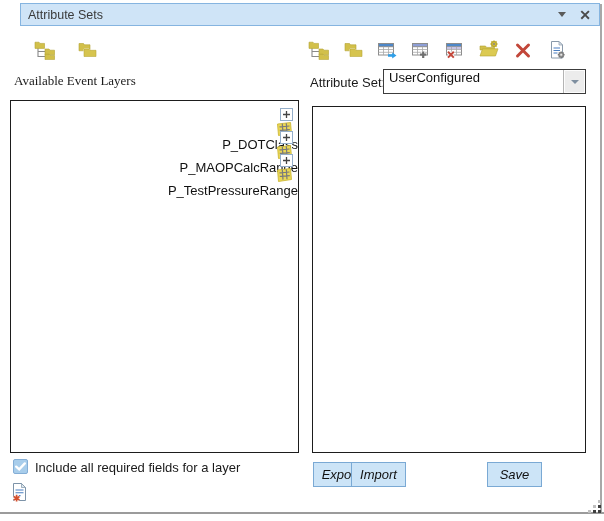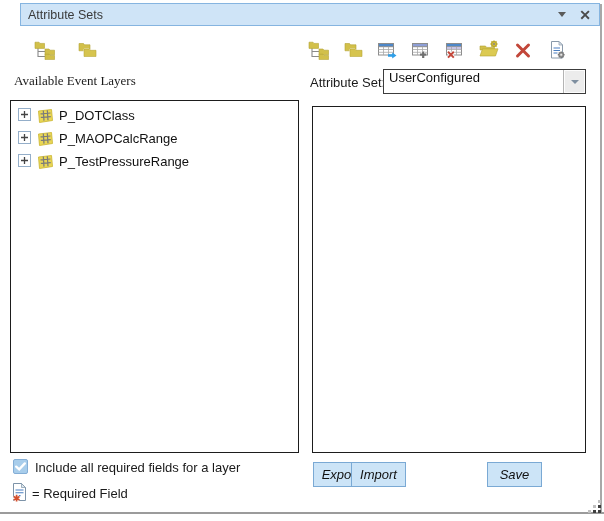--- a/index.html
+++ b/index.html
@@ -34,21 +34,21 @@
     display:flex; align-items:center; justify-content:center; cursor:pointer;
     box-shadow:inset 0 0 0 1px #fdfdfd; }
   .combo-arrow { width:0; height:0; border-left:4px solid transparent; border-right:4px solid transparent;
     border-top:4px solid #7e8fa0; }
 
   
   .listbox { position:absolute; background:#fff; border:1px solid #1d1d1d; }
   .listbox.left { left:10px; top:100px; width:289px; height:353px; padding-top:7px; }
   .listbox.right { left:312px; top:106px; width:274px; height:347px; }
 
-  .tree-row { height:23px; display:flex; align-items:flex-start; padding-left:7px; cursor:default; }
+  .tree-row { height:23px; display:flex; align-items:flex-end; padding-left:7px; cursor:default;flex-direction:column; }
   .expander { width:13px; height:13px; border:1px solid #94aec9; background:#fff;
     display:flex; align-items:center; justify-content:center; margin-right:5px; cursor:pointer; flex:none; }
   .evt-icon { margin-right:5px; flex:none; display:flex; }
   .tree-label { font-size:13px; color:#111; white-space:nowrap; }
 
   
   .checkbox { position:absolute; left:13px; top:459px; width:15px; height:15px;
     background:#a8cdeb; border:1px solid #84aed6; border-radius:2px;
     display:flex; align-items:center; justify-content:center; cursor:pointer; }
   .chk-label { position:absolute; left:35px; top:460px; font-size:13px; }
@@ -236,21 +236,20 @@
     <svg width="16" height="20" viewBox="0 0 16 20">
       <path d="M1.5,1.5 h8 l4,4 v13 h-12 z" fill="#fff" stroke="#7d93a8"></path>
       <path d="M9.5,1.5 v4 h4 z" fill="#dfe7ee" stroke="#7d93a8" stroke-width="0.7"></path>
       <path d="M3.5,8 h8 M3.5,10.8 h8 M3.5,13.6 h5" stroke="#4a7fc1" stroke-width="1.1" fill="none"></path>
       <g transform="translate(4.6,16.2)">
         <path d="M0,-3.4 V3.4 M-2.9,-1.7 L2.9,1.7 M-2.9,1.7 L2.9,-1.7" stroke="#fff" stroke-width="3.2"></path>
         <path d="M0,-3.4 V3.4 M-2.9,-1.7 L2.9,1.7 M-2.9,1.7 L2.9,-1.7" stroke="#d4502e" stroke-width="1.7"></path>
       </g>
     </svg>
   </span>
-  <span class="legend-label">= Required Field</span>
 
   <div class="btn btn-export">Export</div>
   <div class="btn btn-import">Import</div>
   <div class="btn btn-save">Save</div>
 
   <div class="edge-right"></div>
   <div class="edge-bottom"></div>
   <span class="grip">
     <svg width="14" height="14" viewBox="0 0 14 14">
       <rect x="10" y="0" width="3" height="3" fill="#c0c0c0"></rect>

